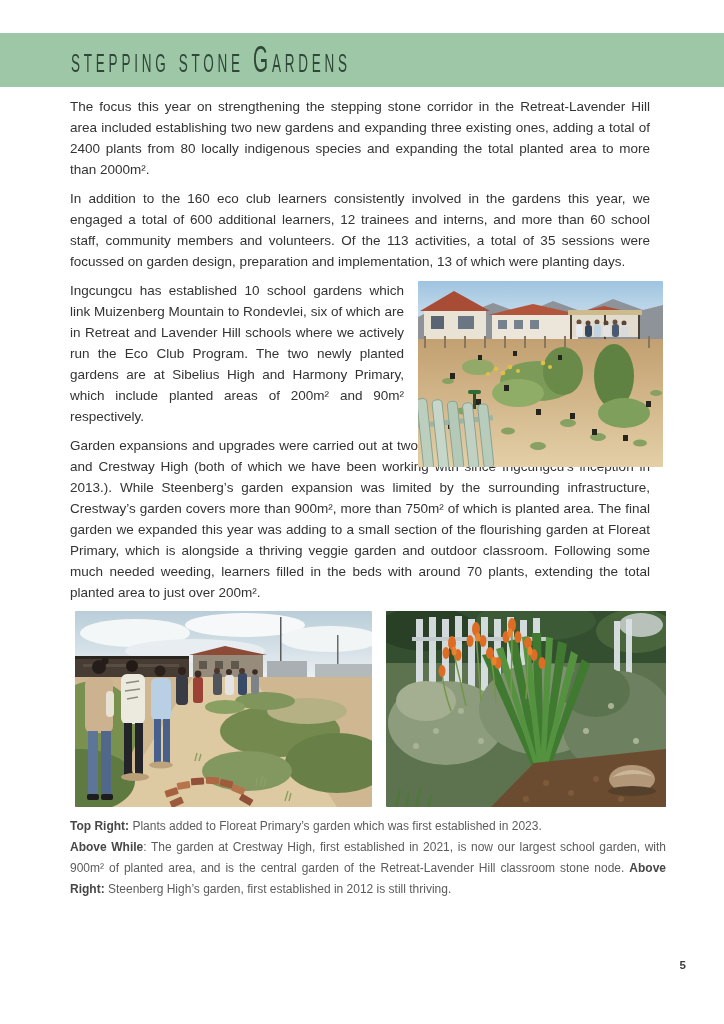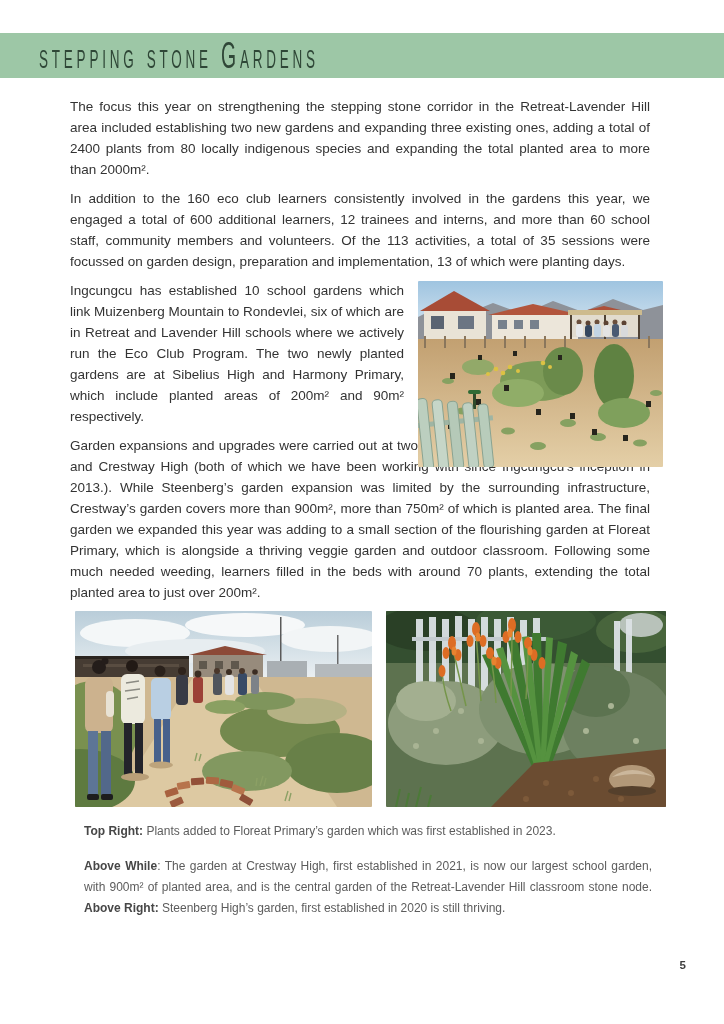--- a/index.html
+++ b/index.html
@@ -1,34 +1,34 @@
 <!DOCTYPE html>
 <html><head>
 <meta charset="utf-8">
 <style>
   html,body{margin:0;padding:0;background:#ffffff;}
   .page{position:relative;width:724px;height:1024px;background:#ffffff;overflow:hidden;
         font-family:"Liberation Sans",sans-serif;}
-  .header-bar{position:absolute;top:33px;left:0;width:724px;height:45px;
-        display:flex;align-items:center;box-sizing:border-box;padding-left:39px;}
+  .header-bar{position:absolute;top:33px;left:0;width:724px;height:54px;
+        display:flex;align-items:center;box-sizing:border-box;padding-left:71px;}
   .page-title{margin:0;font-family:"Liberation Sans",sans-serif;font-variant:small-caps;
         font-weight:400;font-size:36px;letter-spacing:7px;white-space:nowrap;
         transform:scaleX(0.54);transform-origin:left center;line-height:1;}
   .content{position:absolute;left:70px;top:96px;width:596px;}
   .body-text{font-size:13.5px;line-height:21px;color:#333333;text-align:justify;
         margin:0 16px 8px 0;}
   .narrow{margin-right:262px;}
   .photo{overflow:hidden;border-radius:1px;}
   .photo svg{display:block;}
   .photo-a{position:absolute;left:348px;top:185px;width:245px;height:186px;}
   .photo-row{display:flex;gap:14px;margin:2px 0 0 5px;}
   .photo-b{width:298px;height:196px;}
   .photo-c{width:281px;height:196px;}
   .caption{margin-top:9px;font-size:12px;line-height:21px;color:#5c5c5c;text-align:justify;}
-  .caption p{margin:14px;}
+  .caption p{margin:0;}
   .caption strong{color:#474747;font-weight:bold;}
   .page-number{position:absolute;top:959px;right:38px;font-size:11.5px;font-weight:bold;color:#3d3d3d;}
 </style>
 </head>
 <body>
 
 <div class="page">
 
   <div class="header-bar" style="background-color: rgb(157, 199, 166);">
     <h1 class="page-title" style="color: rgb(47, 71, 55);">stepping stone Gardens</h1>
@@ -337,19 +337,19 @@
           <ellipse cx="246" cy="180" rx="24" ry="5" fill="#55402c"></ellipse>
           <g stroke="#4c7a38" stroke-width="2" fill="none">
             <path d="M10 196 l4 -18 M20 196 l3 -14 M30 196 l5 -20 M42 196 l3 -12"></path>
           </g>
         </svg>
       </div>
     </div>
 
     <div class="caption">
       <p><strong>Top Right:</strong><span> Plants added to Floreat Primary’s garden which was first established in 2023.</span></p>
-      <p><strong>Above While</strong><span>: The garden at Crestway High, first established in 2021, is now our largest school garden, with 900m² of planted area, and is the central garden of the Retreat-Lavender Hill classroom stone node. </span><strong>Above Right:</strong><span> Steenberg High’s garden, first established in 2020 is still thriving.</span></p>
+      <p><strong>Above While</strong><span>: The garden at Crestway High, first established in 2021, is now our largest school garden, with 900m² of planted area, and is the central garden of the Retreat-Lavender Hill classroom stone node. </span><strong>Above Right:</strong><span> Steenberg High’s garden, first established in 2012 is still thriving.</span></p>
     </div>
 
   </div>
 
   <div class="page-number">5</div>
 </div>
 
 </body></html>

